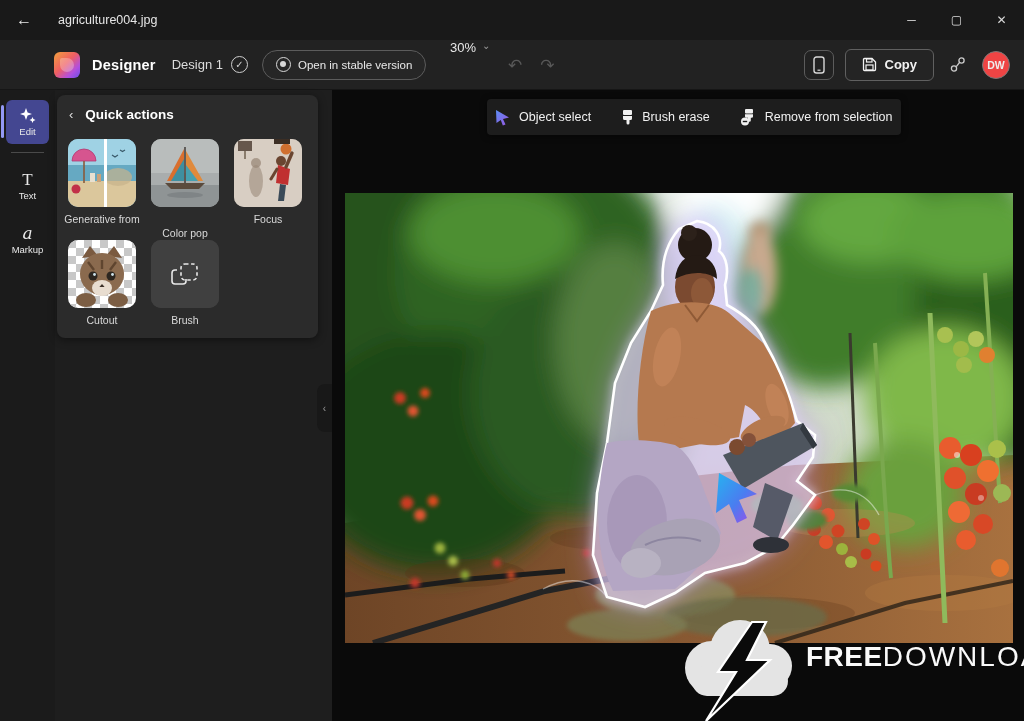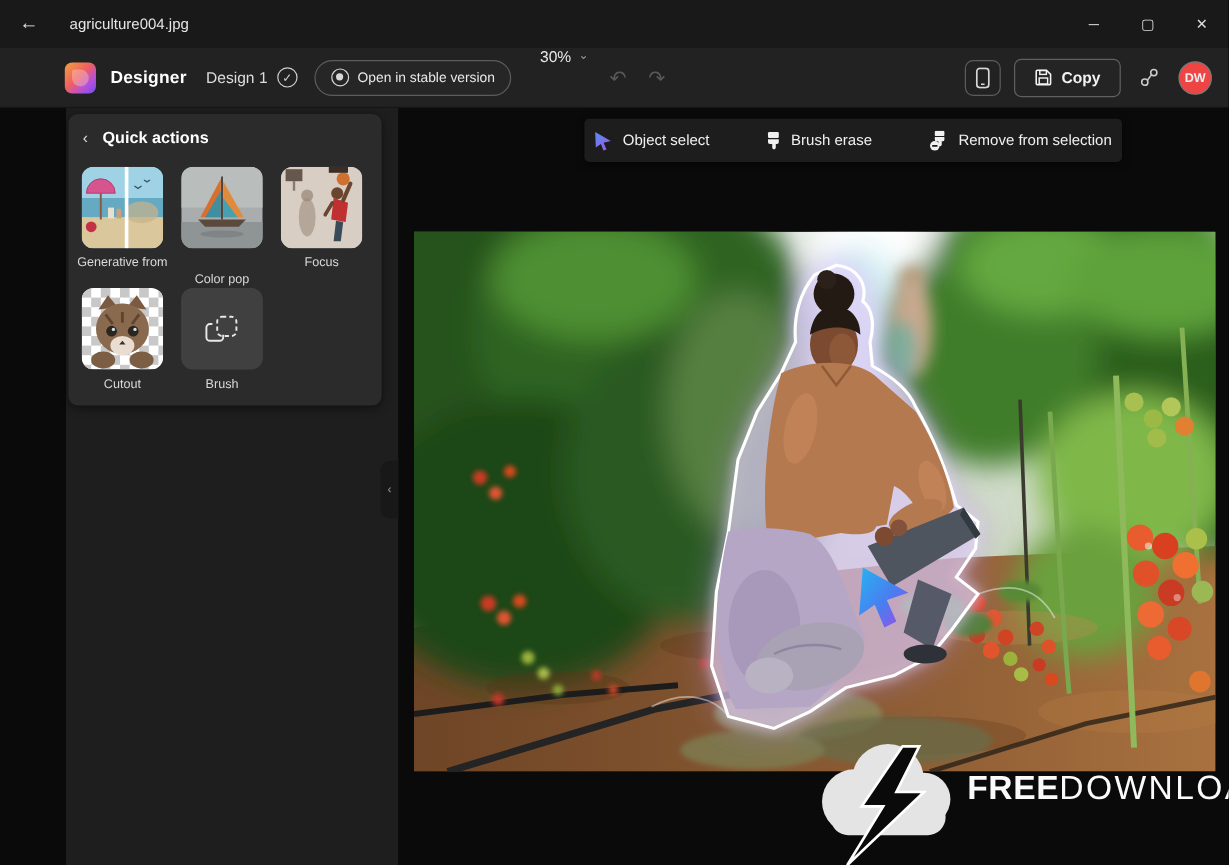--- a/index.html
+++ b/index.html
@@ -54,21 +54,21 @@
   
   .quick-panel { position:absolute; left:57px; top:5px; width:261px; height:243px; background:#2b2b2b; border-radius:8px; box-shadow:0 2px 8px rgba(0,0,0,.45); }
   .qp-header { position:absolute; left:12px; top:12px; display:flex; align-items:center; gap:12px; }
   .qp-back { color:#dcdcdc; font-size:13px; cursor:pointer; }
   .qp-title { color:#ffffff; font-size:13.5px; font-weight:700; }
   .tile { position:absolute; width:68px; height:68px; border-radius:10px; overflow:hidden; cursor:pointer; background:#3a3a3a; }
   .tile svg { display:block; }
   .tile-label { position:absolute; width:92px; text-align:center; color:#d9d9d9; font-size:10.5px; cursor:pointer; }
 
   
-  .select-toolbar { position:absolute; left:487px; top:9px; height:36px; padding:0 8px; background:#1d1d1d; border-radius:4px; display:flex; align-items:center; gap:47px; box-shadow:0 1px 6px rgba(0,0,0,.5);text-align:center; }
+  .select-toolbar { position:absolute; left:487px; top:9px; height:36px; padding:0 8px; background:#1d1d1d; border-radius:4px; display:flex; align-items:center; gap:30px; box-shadow:0 1px 6px rgba(0,0,0,.5);text-align:center; }
   .sel-btn { display:flex; align-items:center; gap:8px; color:#f0f0f0; font-size:12.5px; cursor:pointer; white-space:nowrap; }
 
   
   .collapse-handle { position:absolute; left:317px; top:294px; width:15px; height:48px; background:#181818; border-radius:8px 0 0 8px; display:flex; align-items:center; justify-content:center; color:#9a9a9a; font-size:10px; cursor:pointer; }
 
   
   .photo { position:absolute; left:345px; top:103px; width:668px; height:450px; overflow:hidden; }
 
   
   .wm-cloud { position:absolute; left:672px; top:520px; width:130px; height:111px; overflow:hidden; }
@@ -135,20 +135,39 @@
       <div class="avatar">
           <span>DW</span>
         </div>
     </div>
   </div>
 
   <div class="workspace">
     <div class="panel-zone"></div>
     <div class="canvas"></div>
 
+    <div class="left-rail">
+      <div class="rail-tab active" style="top:10px;">
+        <svg width="18" height="16" viewBox="0 0 18 16">
+          <path d="M7 0 L8.6 4.4 L13 6 L8.6 7.6 L7 12 L5.4 7.6 L1 6 L5.4 4.4 Z" fill="#ffffff"></path>
+          <path d="M13.5 9 L14.4 11.1 L16.5 12 L14.4 12.9 L13.5 15 L12.6 12.9 L10.5 12 L12.6 11.1 Z" fill="#ffffff"></path>
+        </svg>
+        <span class="lbl">Edit</span>
+      </div>
+      <div class="rail-indicator"></div>
+      <div class="rail-divider"></div>
+      <div class="rail-tab" style="top:74px;">
+        <span class="t-glyph">T</span>
+        <span class="lbl">Text</span>
+      </div>
+      <div class="rail-tab" style="top:128px;">
+        <span class="a-glyph">a</span>
+        <span class="lbl">Markup</span>
+      </div>
+    </div>
 
     <div class="quick-panel">
       <div class="qp-header">
         <span class="qp-back">‹</span>
         <span class="qp-title">Quick actions</span>
       </div>
 
       <div class="tile" style="left:11px; top:44px;">
         <svg width="68" height="68" viewBox="0 0 68 68">
           <rect width="68" height="68" fill="#8cc4da"></rect>

